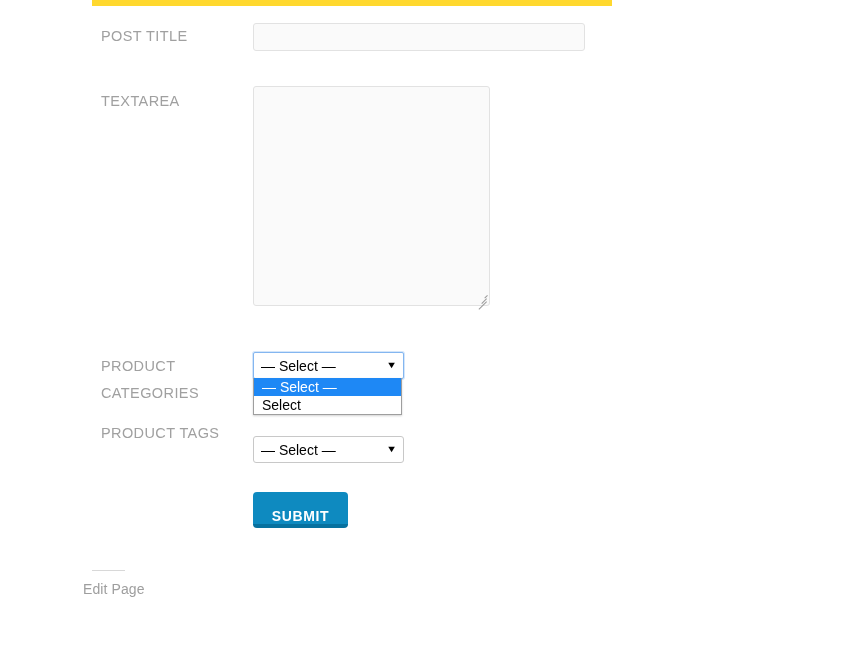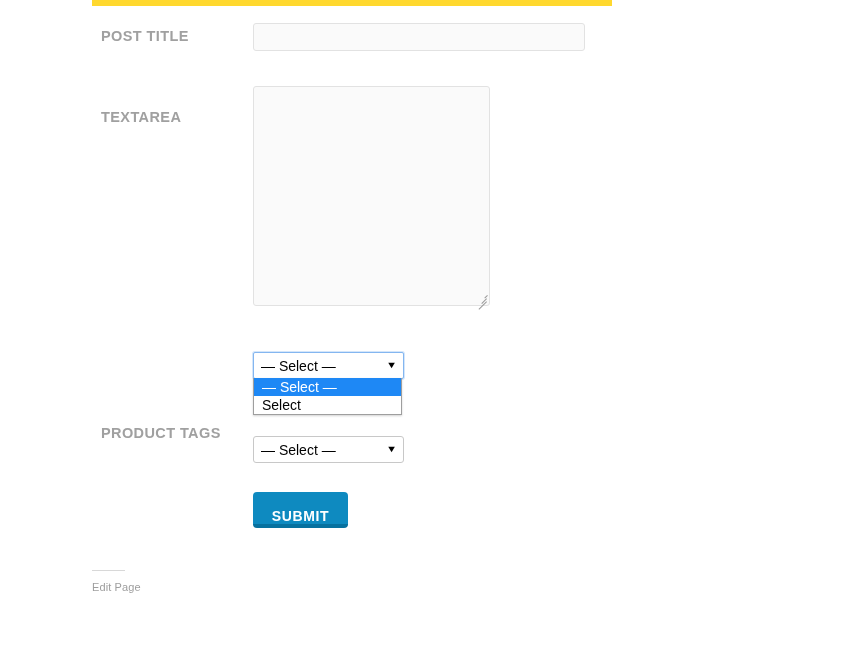--- a/index.html
+++ b/index.html
@@ -32,21 +32,21 @@
     left: 0;
     width: 847px;
   }
   .field-label {
     position: absolute;
     left: 101px;
     width: 145px;
     font-size: 14.5px;
     letter-spacing: 0.4px;
     color: #a0a0a0;
-    font-weight: 700;
+    font-weight: 400;
     line-height: 27px;
     text-transform: uppercase;
   }
 
   
   .text-input {
     position: absolute;
     left: 253px;
     top: 23px;
     width: 332px;
@@ -191,51 +191,53 @@
   .footer-divider {
     position: absolute;
     left: 92px;
     top: 570px;
     width: 33px;
     height: 1px;
     background: #d8d8d8;
   }
   .edit-page-link {
     position: absolute;
-    left: 92px;
+    left: 83px;
     top: 581px;
     font-family: "Liberation Sans", sans-serif;
-    font-size: 11px;
+    font-size: 14px;
     color: #9e9e9e;
     text-decoration: none;
     letter-spacing: 0.1px;
     text-align: right;
   }
 </style>
 </head>
 <body>
 
 <div class="accent-bar"></div>
 
 <div class="form-row" style="top:23px;height:30px;">
   <div class="field-label" style="top:0px;">POST TITLE</div>
 </div>
 <input class="text-input" type="text" placeholder="" style="">
 
 <div class="form-row" style="top:88px;height:30px;">
-  <div class="field-label" style="top:16px;">TEXTAREA</div>
+  <div class="field-label" style="top:0px;">TEXTAREA</div>
 </div>
 <textarea class="textarea-box" placeholder="" style=""></textarea>
 <div class="resize-grip">
   <i></i>
     <i></i>
     <i></i>
 </div>
 
 <div class="form-row" style="top:353px;height:55px;">
+  <div class="field-label" style="top:0px;">PRODUCT</div>
+  <div class="field-label" style="top:27px;">CATEGORIES</div>
 </div>
 
 <div class="select-box focused" style="left:253px;top:352px;">
   <span class="select-value">— Select —</span>
   <span class="caret">▼</span>
 </div>
 
 <div class="dropdown-list">
   <div class="dropdown-option selected">— Select —</div>
   <div class="dropdown-option">Select</div>

